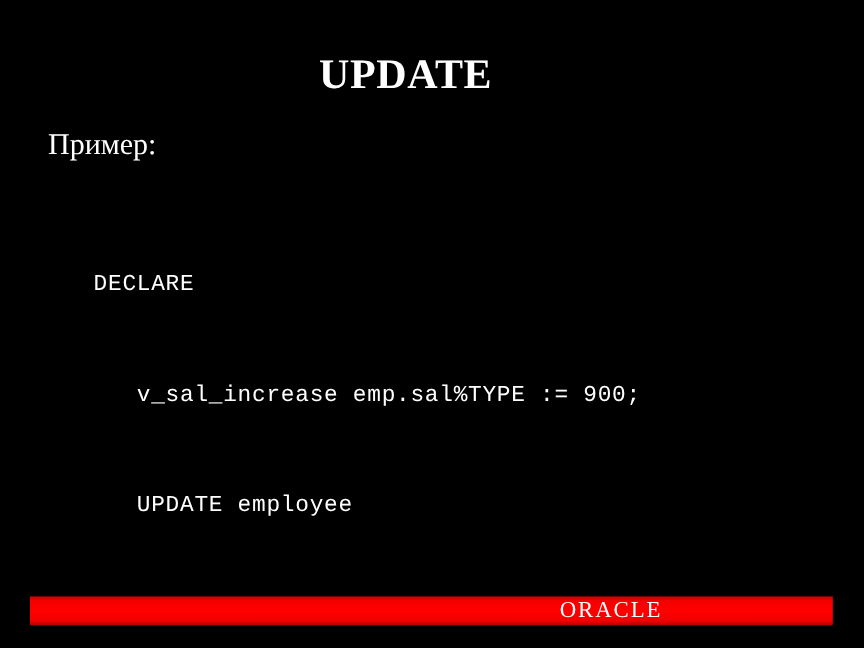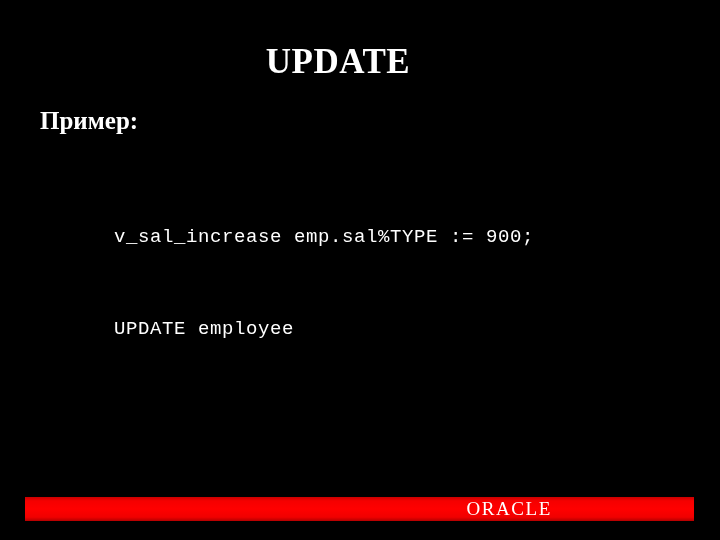--- a/index.html
+++ b/index.html
@@ -35,21 +35,21 @@
     color: #ffffff;
     white-space: pre;
   }
 
   
   .slide-subtitle {
     position: absolute;
     left: 40px;
     top: 106px;
     font-family: "Liberation Serif", serif;
-    font-weight: bold;
+    font-weight: normal;
     font-size: 25px;
     line-height: 30px;
     color: #ffffff;
     white-space: pre;
   }
 
   
   .code-block {
     position: absolute;
     left: 78px;
@@ -101,20 +101,21 @@
 </head>
 <body>
 
 <div class="slide">
 
   <div class="slide-title">UPDATE</div>
 
   <div class="slide-subtitle">Пример:</div>
 
   <div class="code-block">
+    <div class="code-line">DECLARE</div>
     <div class="code-line">   v_sal_increase emp.sal%TYPE := 900;</div>
     <div class="code-line">   UPDATE employee</div>
     
     
     
   </div>
 
   <div class="footer-bar">
     <div class="oracle-logo">ORACLE</div>
   </div>

